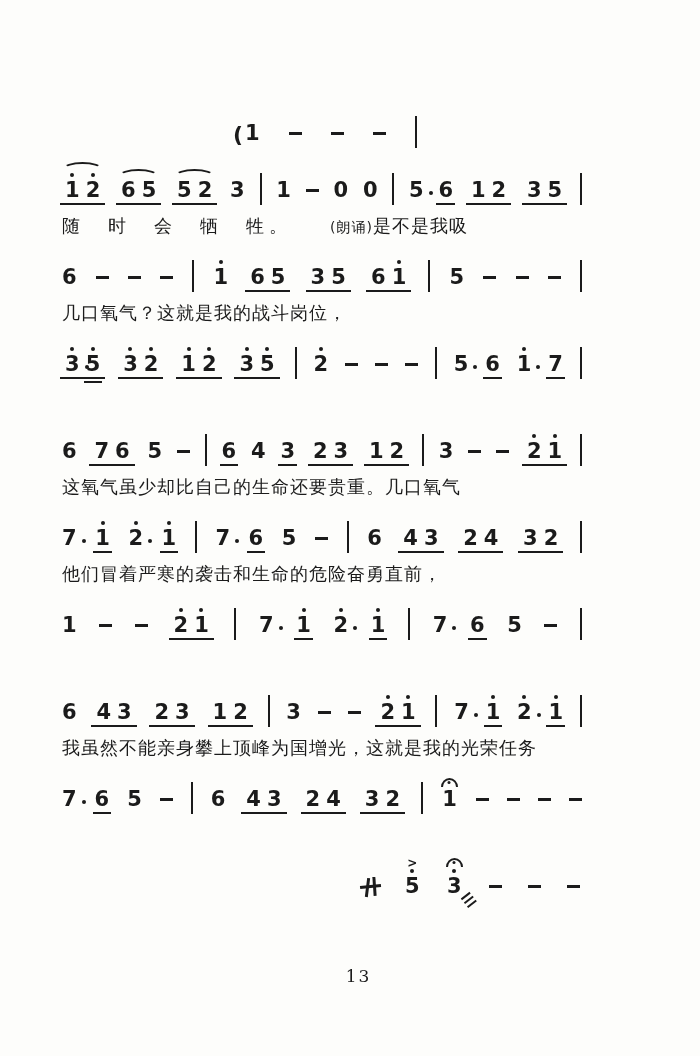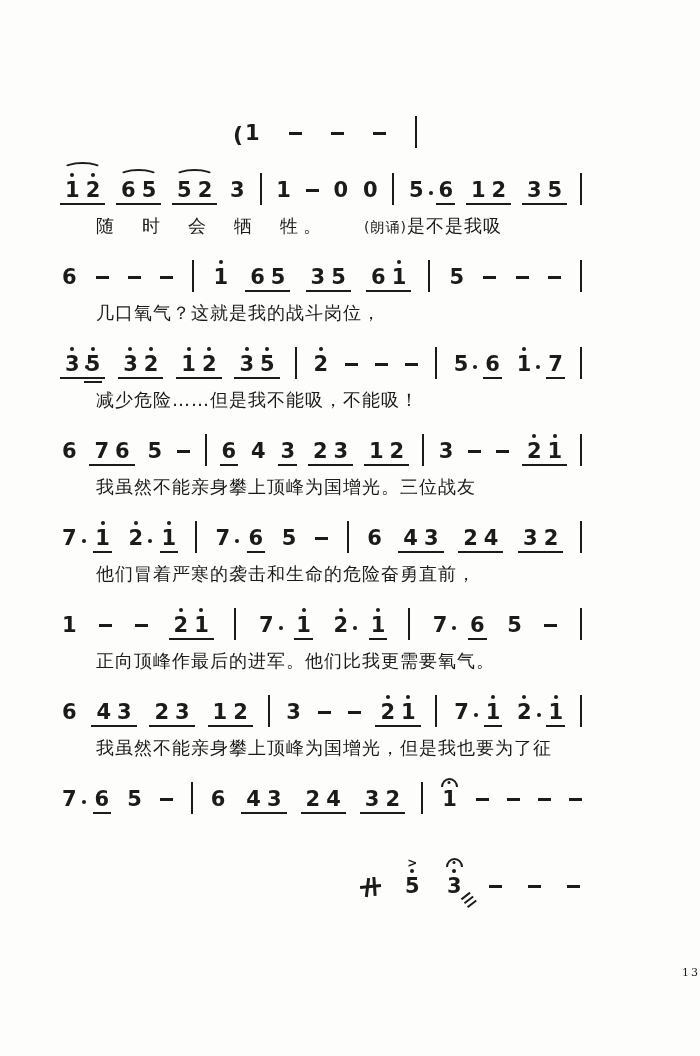--- a/index.html
+++ b/index.html
@@ -33,26 +33,26 @@
   .dashx{width:13px;height:3px;background:#1b1b1b;margin-bottom:9px;}
   .trem{position:absolute;right:-14px;bottom:-9px;width:14px;height:14px;transform:rotate(-38deg);}
   .tl{position:absolute;left:0;width:11px;height:2px;background:#1b1b1b;}
   .tl:nth-child(1){top:1px;}.tl:nth-child(2){top:6px;}.tl:nth-child(3){top:11px;}
   .gsym{position:relative;width:17px;height:19px;margin:0 0 1px 0;}
   .gs-h{position:absolute;left:-2px;right:-2px;top:8px;height:2.5px;background:#1b1b1b;transform:rotate(-6deg);}
   .gs-v1{position:absolute;left:4px;top:1px;bottom:-1px;width:2.5px;background:#1b1b1b;transform:rotate(7deg);}
   .gs-v2{position:absolute;right:4px;top:0;bottom:0;width:2.5px;background:#1b1b1b;transform:rotate(-4deg);}
 
   
-  .lyr{margin-top:9px;white-space:nowrap;font-size:18px;letter-spacing:1px;line-height:22px;margin-left:34px;}
+  .lyr{margin-top:9px;white-space:nowrap;font-size:18px;letter-spacing:1px;line-height:22px;}
   .lyr .small{font-size:14px;}
   .lyr .spread{letter-spacing:5px;}
 
-  .pageno{position:absolute;left:0;right:0;top:966px;text-align:right;
-          font-family:"DejaVu Serif",serif;font-size:11px;letter-spacing:2px;padding-left:17px;}
+  .pageno{position:absolute;left:0;right:0;top:966px;text-align:center;
+          font-family:"DejaVu Serif",serif;font-size:17px;letter-spacing:2px;padding-left:17px;}
 </style>
 </head>
 <body>
 
 <div class="page">
   <div class="content">
     <div class="mline pickup" id="pickup">
         <span class="nt">
           <span class="dg">1</span>
           <span class="pa">(</span>
@@ -263,21 +263,20 @@
               <span class="hd"></span>
               <span class="dg">1</span>
               <span class="dad"></span>
             </span>
             <span class="nt">
               <span class="dg">7</span>
               <span class="ulb"></span>
             </span>
             <span class="vbar"></span>
           </div>
-          <div class="lyr"><span>减少危险……但是我不能吸，不能吸！</span></div>
         </div>
         <div class="sys">
           <div class="mline">
             <span class="nt">
               <span class="dg">6</span>
             </span>
             <span class="grp">
               <span class="nt">
                 <span class="dg">7</span>
               </span>
@@ -332,21 +331,21 @@
                 <span class="dg">2</span>
               </span>
               <span class="nt">
                 <span class="hd"></span>
                 <span class="dg">1</span>
               </span>
               <span class="ulb"></span>
             </span>
             <span class="vbar"></span>
           </div>
-          <div class="lyr"><span>我虽然不能亲身攀上顶峰为国增光。三位战友</span></div>
+          <div class="lyr"><span>这氧气虽少却比自己的生命还要贵重。几口氧气</span></div>
         </div>
         <div class="sys">
           <div class="mline">
             <span class="nt">
               <span class="dg">7</span>
               <span class="dad"></span>
             </span>
             <span class="nt">
               <span class="hd"></span>
               <span class="dg">1</span>
@@ -456,21 +455,20 @@
             <span class="nt">
               <span class="dg">6</span>
               <span class="ulb"></span>
             </span>
             <span class="nt">
               <span class="dg">5</span>
             </span>
             <span class="dashx"></span>
             <span class="vbar"></span>
           </div>
-          <div class="lyr"><span>正向顶峰作最后的进军。他们比我更需要氧气。</span></div>
         </div>
         <div class="sys">
           <div class="mline">
             <span class="nt">
               <span class="dg">6</span>
             </span>
             <span class="grp">
               <span class="nt">
                 <span class="dg">4</span>
               </span>
@@ -529,21 +527,21 @@
               <span class="dg">2</span>
               <span class="dad"></span>
             </span>
             <span class="nt">
               <span class="hd"></span>
               <span class="dg">1</span>
               <span class="ulb"></span>
             </span>
             <span class="vbar"></span>
           </div>
-          <div class="lyr"><span>我虽然不能亲身攀上顶峰为国增光，但是我也要为了征</span></div>
+          <div class="lyr"><span>我虽然不能亲身攀上顶峰为国增光，这就是我的光荣任务</span></div>
         </div>
         <div class="sys">
           <div class="mline">
             <span class="nt">
               <span class="dg">7</span>
               <span class="dad"></span>
             </span>
             <span class="nt">
               <span class="dg">6</span>
               <span class="ulb"></span>

